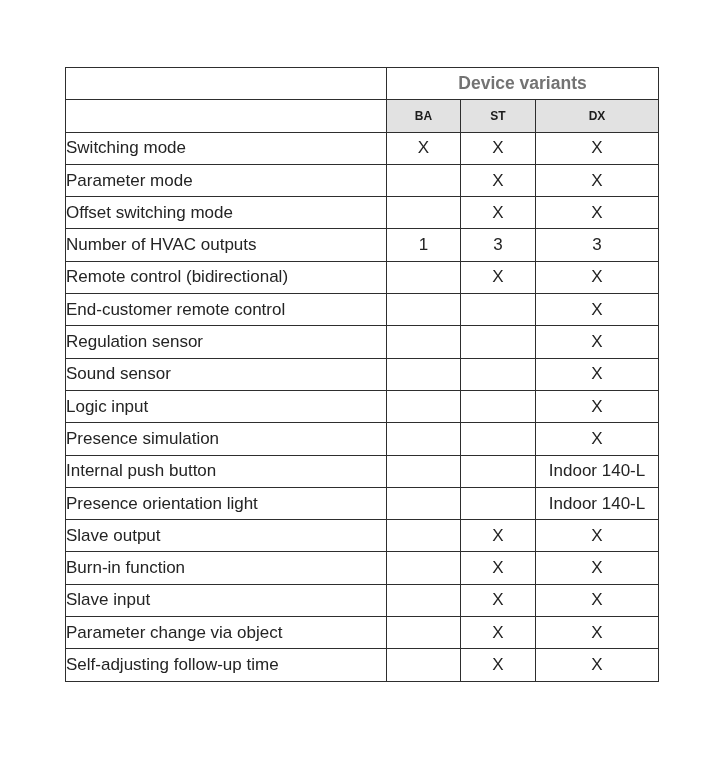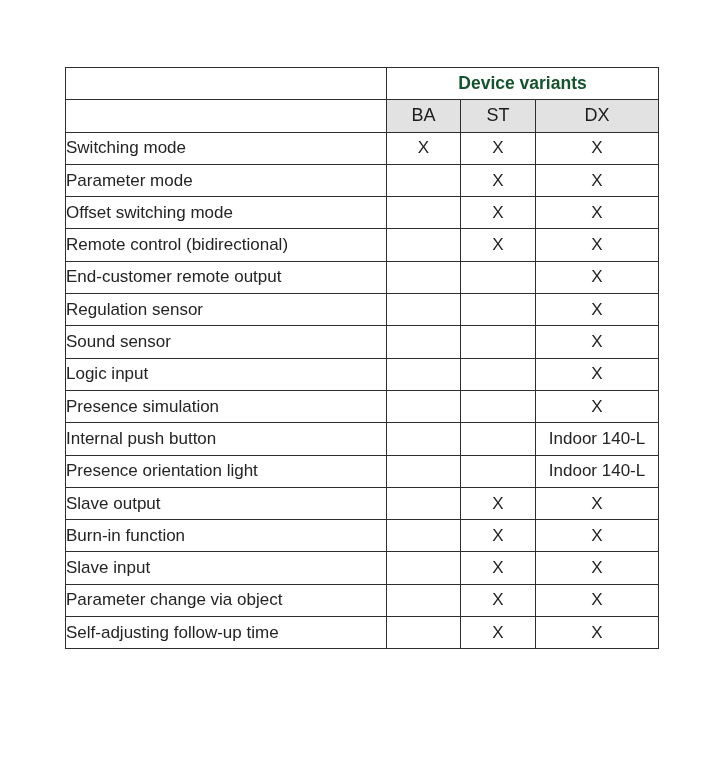--- a/index.html
+++ b/index.html
@@ -36,25 +36,25 @@
   }
   td.blank {
     border: none;
     background: #ffffff;
   }
   th.dv-title {
     font-weight: bold;
     font-size: 17.5px;
     text-align: center;
     background: #ffffff;
-    color: #14532d;
+    color: #737373;
   }
   th.col-head {
-    font-weight: normal;
-    font-size: 18px;
+    font-weight: bold;
+    font-size: 12px;
     text-align: center;
     background: #e2e2e2;
     color: #1c1c1c;
   }
   td.label {
     text-align: left;
     padding-left: 12px;
     background: #ffffff;
   }
   td.val {
@@ -97,27 +97,33 @@
         <td class="val">X</td>
         <td class="val">X</td>
       </tr>
       <tr>
         <td class="label">Offset switching mode</td>
         <td class="val"></td>
         <td class="val">X</td>
         <td class="val">X</td>
       </tr>
       <tr>
+        <td class="label">Number of HVAC outputs</td>
+        <td class="val">1</td>
+        <td class="val">3</td>
+        <td class="val">3</td>
+      </tr>
+      <tr>
         <td class="label">Remote control (bidirectional)</td>
         <td class="val"></td>
         <td class="val">X</td>
         <td class="val">X</td>
       </tr>
       <tr>
-        <td class="label">End-customer remote output</td>
+        <td class="label">End-customer remote control</td>
         <td class="val"></td>
         <td class="val"></td>
         <td class="val">X</td>
       </tr>
       <tr>
         <td class="label">Regulation sensor</td>
         <td class="val"></td>
         <td class="val"></td>
         <td class="val">X</td>
       </tr>

